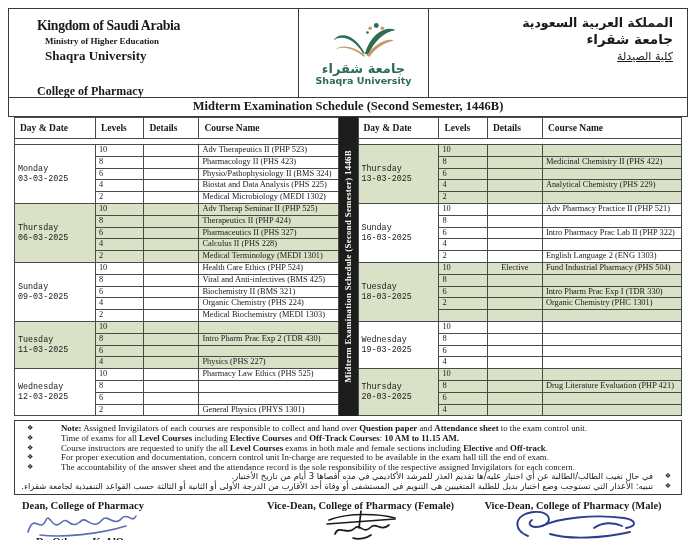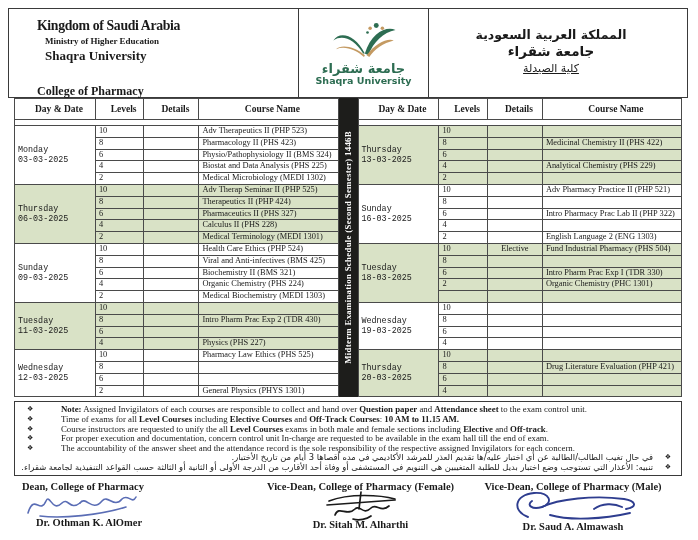--- a/index.html
+++ b/index.html
@@ -11,32 +11,32 @@
   
   .hdr{display:flex;border:1.5px solid #3a3a3a;height:88px;background:#fff;padding-left:12px;}
   .hdr-left{flex:0 0 278px;border-right:1.5px solid #3a3a3a;padding:8px 0 0 16px;box-sizing:border-box;}
   .hl1{font-weight:bold;font-size:15px;letter-spacing:-0.4px;transform:scaleX(.92);transform-origin:left;}
   .hl2{font-weight:bold;font-size:9px;margin:2px 0 0 8px;}
   .hl3{font-weight:bold;font-size:13px;margin:2px 0 0 8px;}
   .hl4{font-weight:bold;font-size:12px;margin:20px 0 0 0;}
   .hdr-center{flex:0 0 130px;border-right:1.5px solid #3a3a3a;display:flex;flex-direction:column;align-items:center;justify-content:center;padding-top:2px;box-sizing:border-box;}
   .logo-ar{font-family:"DejaVu Sans",sans-serif;font-weight:bold;font-size:13px;color:#2d6d52;line-height:1;margin-top:-2px;}
   .logo-en{font-family:"DejaVu Sans",sans-serif;font-weight:bold;font-size:9.5px;color:#2d6d52;line-height:1.2;}
-  .hdr-right{flex:1;direction:rtl;text-align:center;padding:6px 14px 0 0;box-sizing:border-box;font-family:"DejaVu Sans",sans-serif;margin-top:12px;}
+  .hdr-right{flex:1;direction:rtl;text-align:right;padding:6px 14px 0 0;box-sizing:border-box;font-family:"DejaVu Sans",sans-serif;}
   .hr1{font-weight:bold;font-size:12.5px;}
   .hr2{font-weight:bold;font-size:8.5px;margin-top:2px;}
   .hr3{font-weight:bold;font-size:13.5px;margin-top:1px;}
   .hr4{font-size:11px;margin-top:3px;text-decoration:underline;}
   
   .titlebar{border:1.5px solid #3a3a3a;border-top:none;height:18px;line-height:17px;text-align:center;font-weight:bold;font-size:12.5px;background:#fff;}
   
   .tables{display:flex;margin:0 6px;align-items:stretch;}
   .tbl{flex:1 1 0;border-collapse:collapse;table-layout:fixed;background:#fff;}
   .tbl th,.tbl td{border:1px solid #4a4a4a;padding:0 3px;font-size:8.4px;overflow:hidden;white-space:nowrap;}
-  .tbl th{height:20px;font-size:9.5px;text-align:center;padding-left:11px;}
+  .tbl th{height:20px;font-size:9.5px;text-align:left;padding-left:5px;}
   .tbl td{height:10.8px;line-height:10.8px;}
   .tbl td.level{}
   .tbl td.details{text-align:center;}
   .tbl td.day{vertical-align:middle;line-height:10px;white-space:normal;font-family:Liberation Mono, monospace;}
   .tbl tr.hl td{background:#d9e2c6;}
   .tbl tr.spacer td{height:5px;line-height:5px;background:#fff;}
   .col-day{width:25%;} .col-lvl{width:15%;} .col-det{width:17%;} .col-course{width:43%;}
   .banner{flex:0 0 19px;background:#1d1d1b;display:flex;align-items:center;justify-content:center;}
   .banner span{writing-mode:vertical-rl;transform:rotate(180deg);color:#fff;font-weight:bold;font-size:8.8px;white-space:nowrap;letter-spacing:.3px;}
   
@@ -84,20 +84,21 @@
       <div class="logo-ar">جامعة شقراء</div>
       <div class="logo-en">Shaqra University</div>
     </div>
     <div class="hdr-right">
       <div class="hr1">المملكة العربية السعودية</div>
       <div class="hr3">جامعة شقراء</div>
       <div class="hr4">كلية الصيدلة</div>
     </div>
   </div>
 
+  <div class="titlebar">Midterm Examination Schedule (Second Semester, 1446B)</div>
 
   <div class="tables">
     <table class="tbl">
       <colgroup>
           <col class="col-day">
           <col class="col-lvl">
           <col class="col-det">
           <col class="col-course">
         </colgroup>
       <thead>

